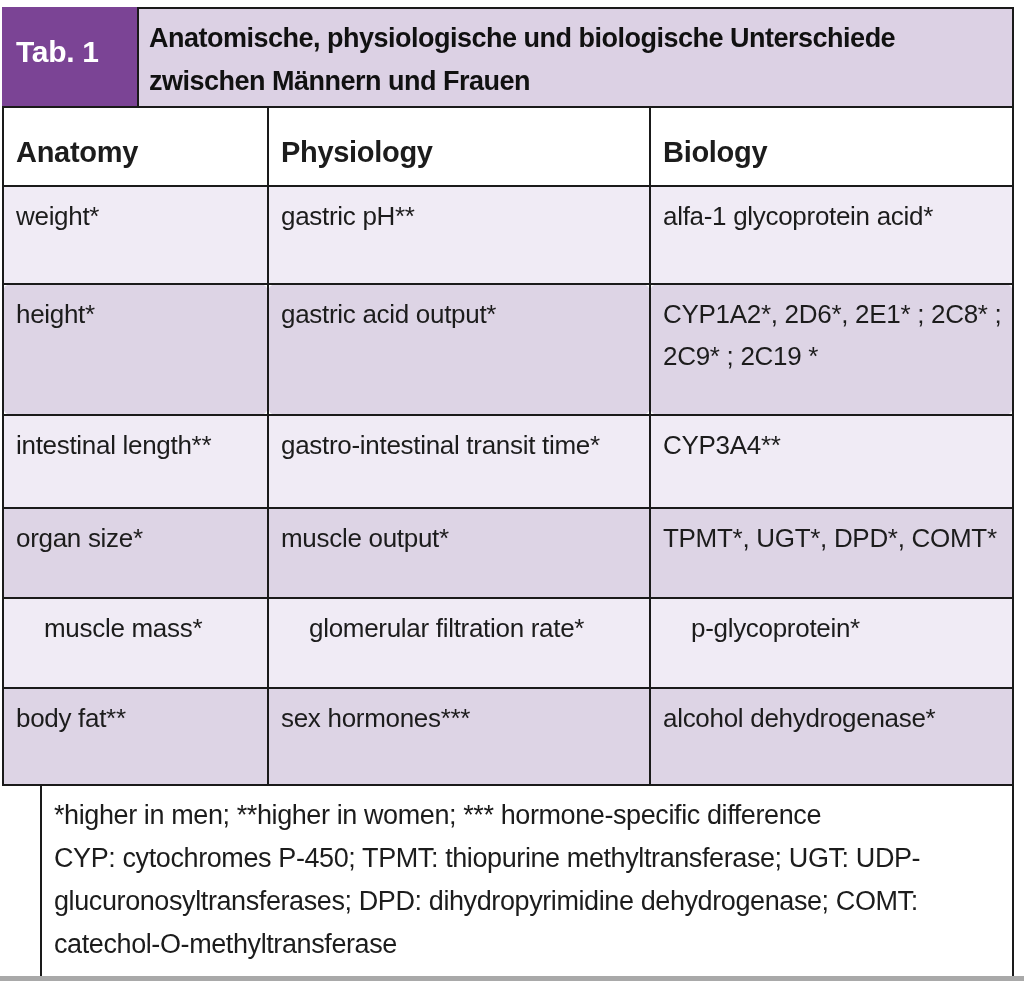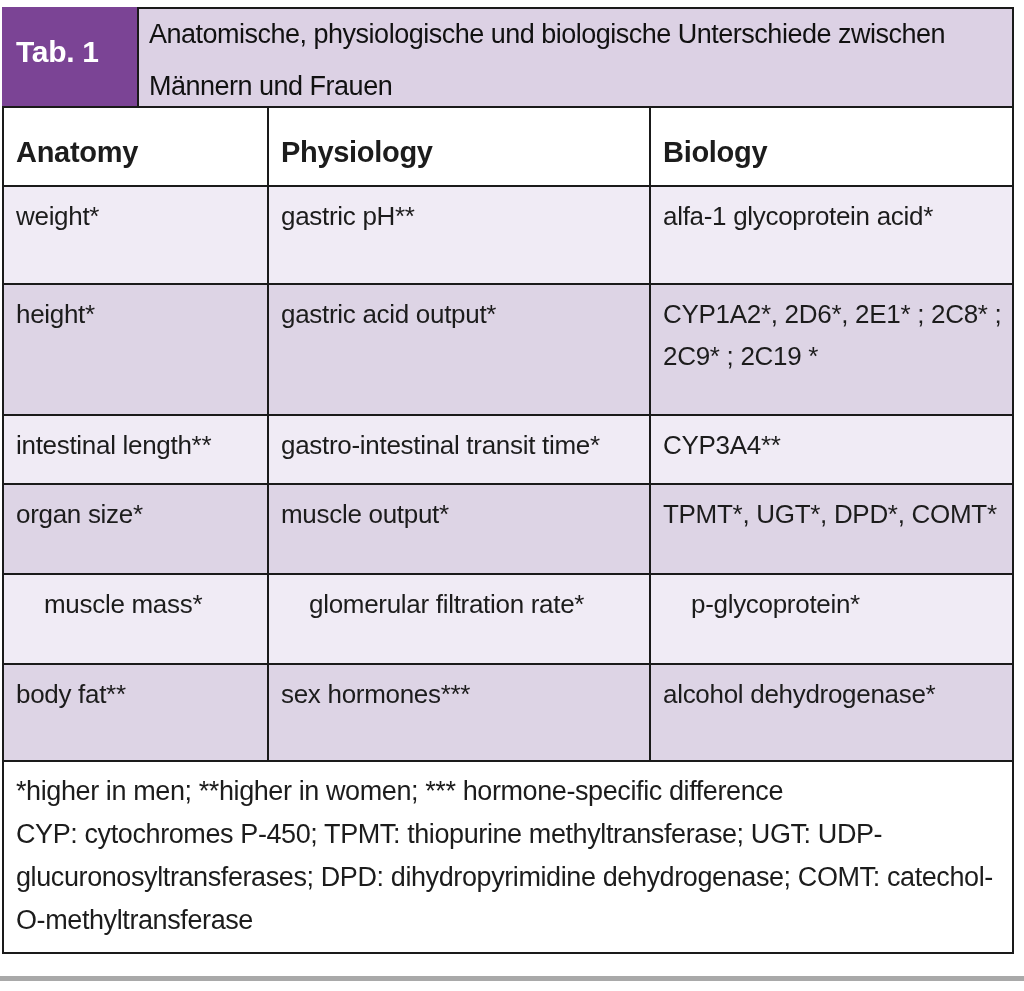--- a/index.html
+++ b/index.html
@@ -24,21 +24,21 @@
   }
   .tab-label{color:#ffffff;font-weight:bold;font-size:30px;letter-spacing:-0.3px;}
   .title-box{
     flex:1;background:#dcd1e4;
     border:2px solid #1a1a1a;border-bottom:none;
     box-sizing:border-box;
     display:flex;align-items:center;
     padding:4px 8px 0 10px;
   }
   .title-text{
-    font-weight:normal;font-size:27px;line-height:52px;letter-spacing:-0.5px;
+    font-weight:bold;font-size:27px;line-height:43px;letter-spacing:-0.5px;
     color:#111111;
   }
   
   table.t{
     width:100%;border-collapse:collapse;table-layout:fixed;
     background:#ffffff;
   }
   table.t col.c1{width:265px;}
   table.t col.c2{width:382px;}
   table.t th,table.t td{
@@ -54,33 +54,33 @@
     height:79px;vertical-align:middle;
     padding-top:12px;padding-bottom:0;
   }
   table.t td{
     font-size:26px;line-height:42px;font-weight:normal;
     vertical-align:top;
   }
   tr.row-light td{background:#f0ebf5;margin-top:35px;}
   tr.row-dark td{background:#ddd4e5;}
   tr.h1 td{height:98px;}
-  tr.h2 td{height:131px;}
-  tr.h3 td{height:69px;}
+  tr.h2 td{height:131px;border-radius:8px;}
+  tr.h3 td{height:93px;}
   tr.h4 td{height:90px;margin-top:8px;}
   tr.h5 td{height:90px;padding-left:40px;}
   tr.h6 td{height:97px;}
   
   .footnote{
     border:2px solid #1a1a1a;border-top:none;
     box-sizing:border-box;
     min-height:180px;
     background:#ffffff;
     padding:8px 18px 10px 12px;
-    font-size:27px;line-height:43px;letter-spacing:-0.4px;
+    font-size:27px;line-height:43px;letter-spacing:-0.4px;margin-left:38px;
   }
   
   .bottom-rule{
     position:absolute;left:0;top:976px;width:1024px;height:5px;
     background:#a9a9a9;
   }
 </style>
 </head>
 <body>
 

